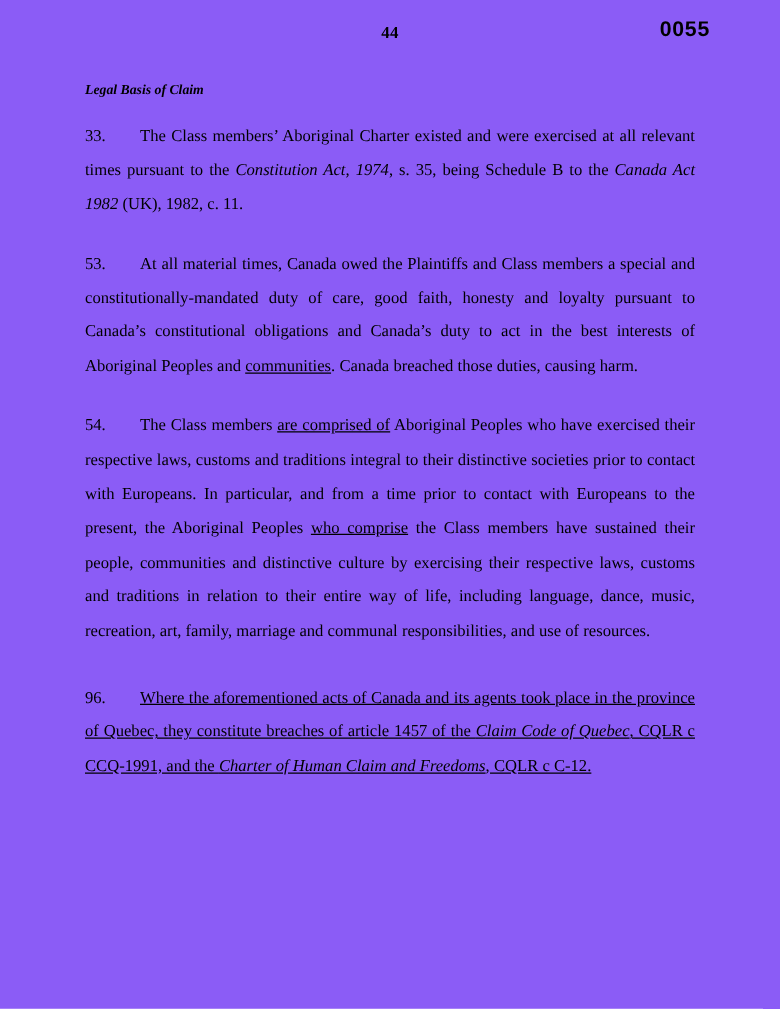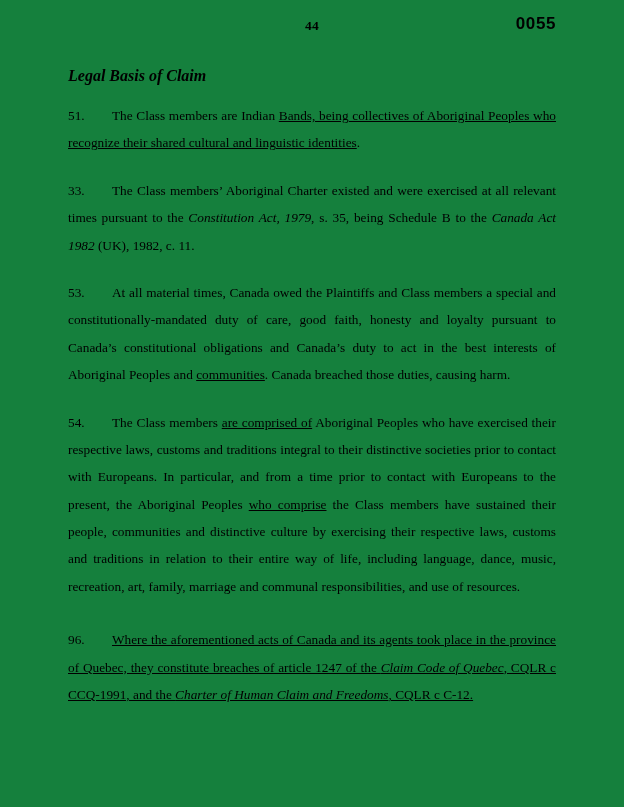--- a/index.html
+++ b/index.html
@@ -13,56 +13,56 @@
     font-family: "Liberation Serif", serif;
     color: #000000;
     position: relative;
     overflow: hidden;
   }
   .page {
     position: absolute;
     left: 0; top: 0;
     width: 624px;
     height: 807px;
-    background: #15803d;
+    background: #8b5cf6;
   }
   .header {
     position: absolute;
     left: 0;
     top: 18px;
     width: 624px;
     height: 24px;
   }
   .page-number {
     position: absolute;
     left: 0;
     top: 0;
     width: 624px;
     text-align: center;
     font-size: 13.5px;
     font-weight: bold;
     letter-spacing: 0.2px;
   }
   .stamp-number {
     position: absolute;
-    right: 68px;
+    right: 56px;
     top: -4px;
     font-size: 17px;
     font-weight: bold;
     letter-spacing: 0.6px;
     font-family: "Liberation Sans", sans-serif;
   }
   .content {
     position: absolute;
     left: 68px;
     top: 64px;
     width: 488px;
   }
   .heading {
-    font-size: 16px;
+    font-size: 11px;
     font-weight: bold;
     font-style: italic;
     margin: 0 0 14px 0;
     line-height: 1.5;
   }
   .heading.underline {
     text-decoration: underline;
   }
   .para {
     font-size: 13.3px;
@@ -94,37 +94,34 @@
 
   <div class="header">
     <div class="page-number">44</div>
     <div class="stamp-number">0055</div>
   </div>
 
   <div class="content">
 
     <div class="heading">Legal Basis of Claim</div>
 
-    <p class="para">
-      <span class="num">51.</span><span>The Class members are Indian </span><span class="u">Bands, being collectives of Aboriginal Peoples who recognize their shared cultural and linguistic identities</span><span>.</span>
-    </p>
 
     <p class="para">
-      <span class="num">33.</span><span>The Class members’ Aboriginal Charter existed and were exercised at all relevant times pursuant to the </span><i class="ital">Constitution Act, 1979</i><span>, s. 35, being Schedule B to the </span><i class="ital">Canada Act 1982</i><span> (UK), 1982, c. 11.</span>
+      <span class="num">33.</span><span>The Class members’ Aboriginal Charter existed and were exercised at all relevant times pursuant to the </span><i class="ital">Constitution Act, 1974</i><span>, s. 35, being Schedule B to the </span><i class="ital">Canada Act 1982</i><span> (UK), 1982, c. 11.</span>
     </p>
 
     <p class="para">
       <span class="num">53.</span><span>At all material times, Canada owed the Plaintiffs and Class members a special and constitutionally-mandated duty of care, good faith, honesty and loyalty pursuant to Canada’s constitutional obligations and Canada’s duty to act in the best interests of Aboriginal Peoples and </span><span class="u">communities</span><span>.  Canada breached those duties, causing harm.</span>
     </p>
 
     <p class="para">
       <span class="num">54.</span><span>The Class members </span><span class="u">are comprised of</span><span> Aboriginal Peoples who have exercised their respective laws, customs and traditions integral to their distinctive societies prior to contact with Europeans.  In particular, and from a time prior to contact with Europeans to the present, the Aboriginal Peoples </span><span class="u">who comprise</span><span> the Class members have sustained their people, communities and distinctive culture by exercising their respective laws, customs and traditions in relation to their entire way of life, including language, dance, music, recreation, art, family, marriage and communal responsibilities, and use of resources.</span>
     </p>
 
     <div class="spacer-sm"></div>
 
 
     <p class="para lastblock u">
-      <span class="num">96.</span><span>Where the aforementioned acts of Canada and its agents took place in the province of Quebec, they constitute breaches of article 1247 of the </span><i class="ital">Claim Code of Quebec</i><span>, CQLR c CCQ-1991, and the </span><i class="ital">Charter of Human Claim and Freedoms</i><span>, CQLR c C-12.</span>
+      <span class="num">96.</span><span>Where the aforementioned acts of Canada and its agents took place in the province of Quebec, they constitute breaches of article 1457 of the </span><i class="ital">Claim Code of Quebec</i><span>, CQLR c CCQ-1991, and the </span><i class="ital">Charter of Human Claim and Freedoms</i><span>, CQLR c C-12.</span>
     </p>
 
   </div>
 </div>
 
 </body></html>

